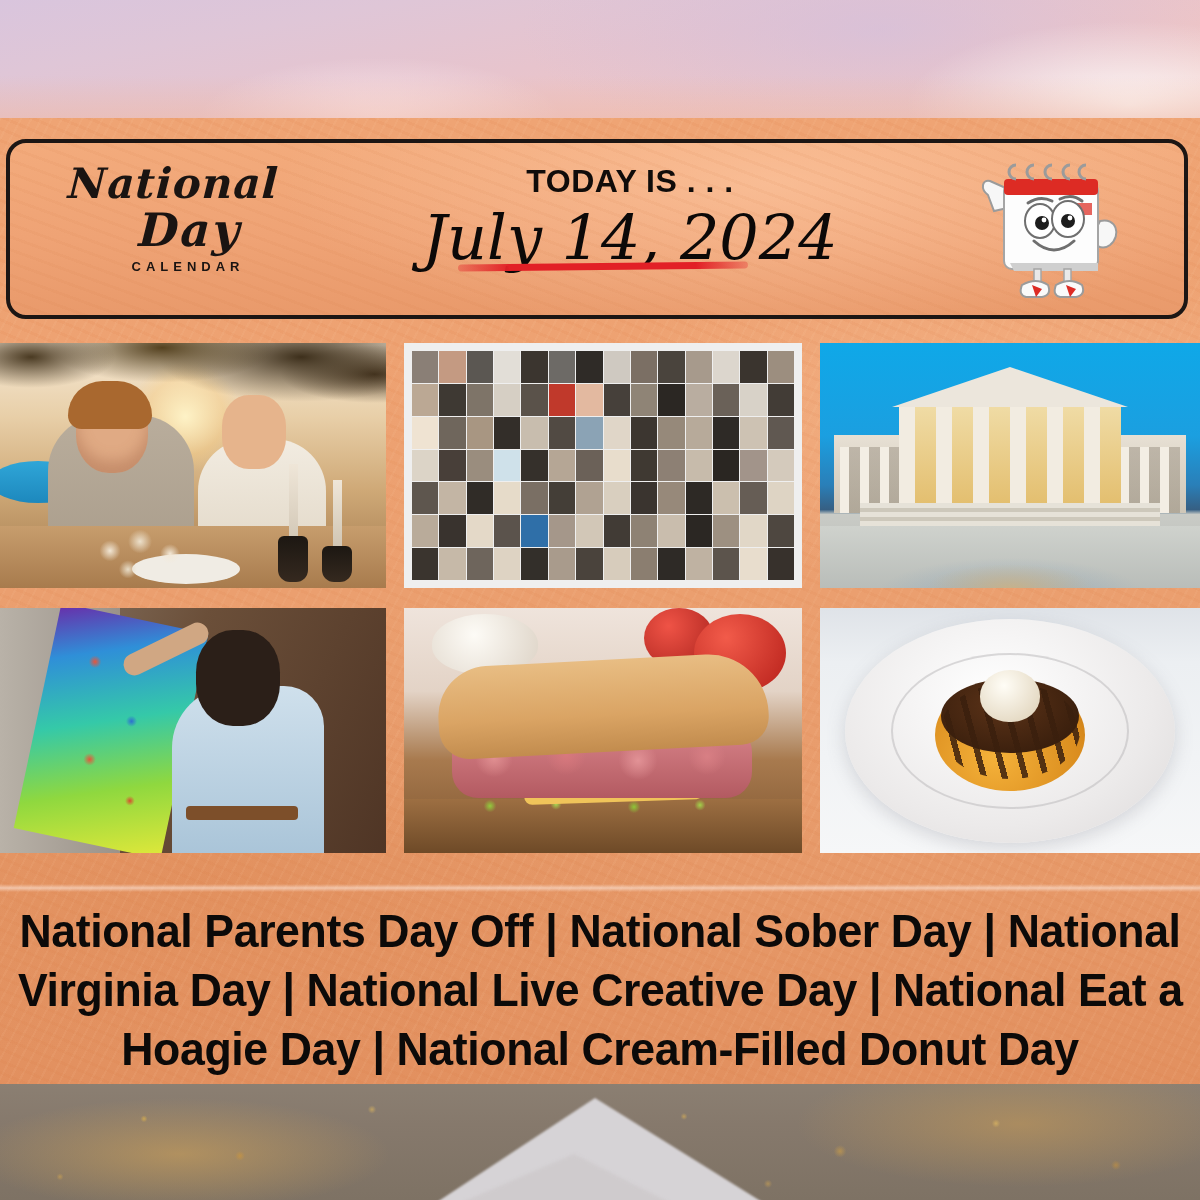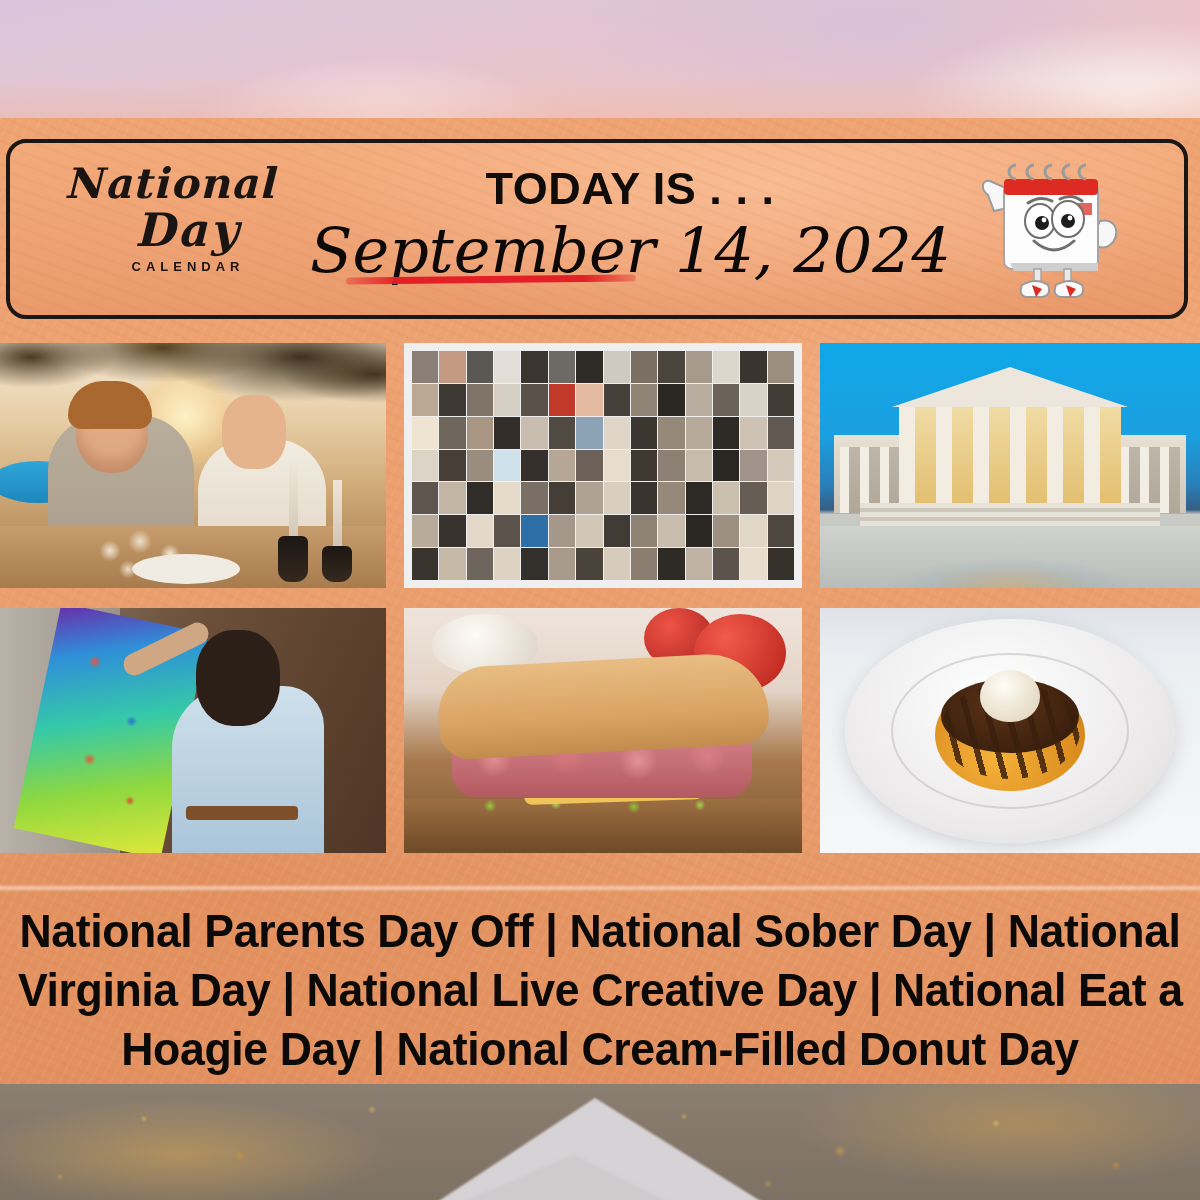--- a/index.html
+++ b/index.html
@@ -180,21 +180,21 @@
   .headline {
     position: absolute;
     left: 300px; top: 22px;
     width: 640px;
     text-align: center;
     z-index: 3;
   }
   .today-is {
     font-family: "Liberation Sans", sans-serif;
     font-weight: 700;
-    font-size: 45px;
+    font-size: 32px;
     letter-spacing: .5px;
     color: #100c0a;
     line-height: 1.05;
     white-space: nowrap;
   }
   .date-wrap {
     position: relative;
     margin-top: 6px;
     display: inline-block;
   }
@@ -567,21 +567,21 @@
 
     <div class="logo">
       <div class="logo-l1">National</div>
       <div class="logo-l2">Day</div>
       <div class="logo-l3">CALENDAR</div>
     </div>
 
     <div class="headline">
       <div class="today-is">TODAY IS . . .</div>
       <div class="date-wrap">
-        <div class="date-text">September 14, 2024</div>
+        <div class="date-text">July 14, 2024</div>
         <div class="date-underline"></div>
       </div>
     </div>
 
     <div class="mascot">
       <svg viewBox="0 0 150 146" width="150" height="146" aria-hidden="true">
 
         <path d="M8 36 C0 30 2 20 10 22 L28 30 L32 48 L14 52 Z" fill="#f7f7f7" stroke="#9b9b9b" stroke-width="2"></path>
 
         <path d="M120 62 C136 58 142 76 130 86 C122 92 112 86 112 78 Z" fill="#f7f7f7" stroke="#9b9b9b" stroke-width="2"></path>

